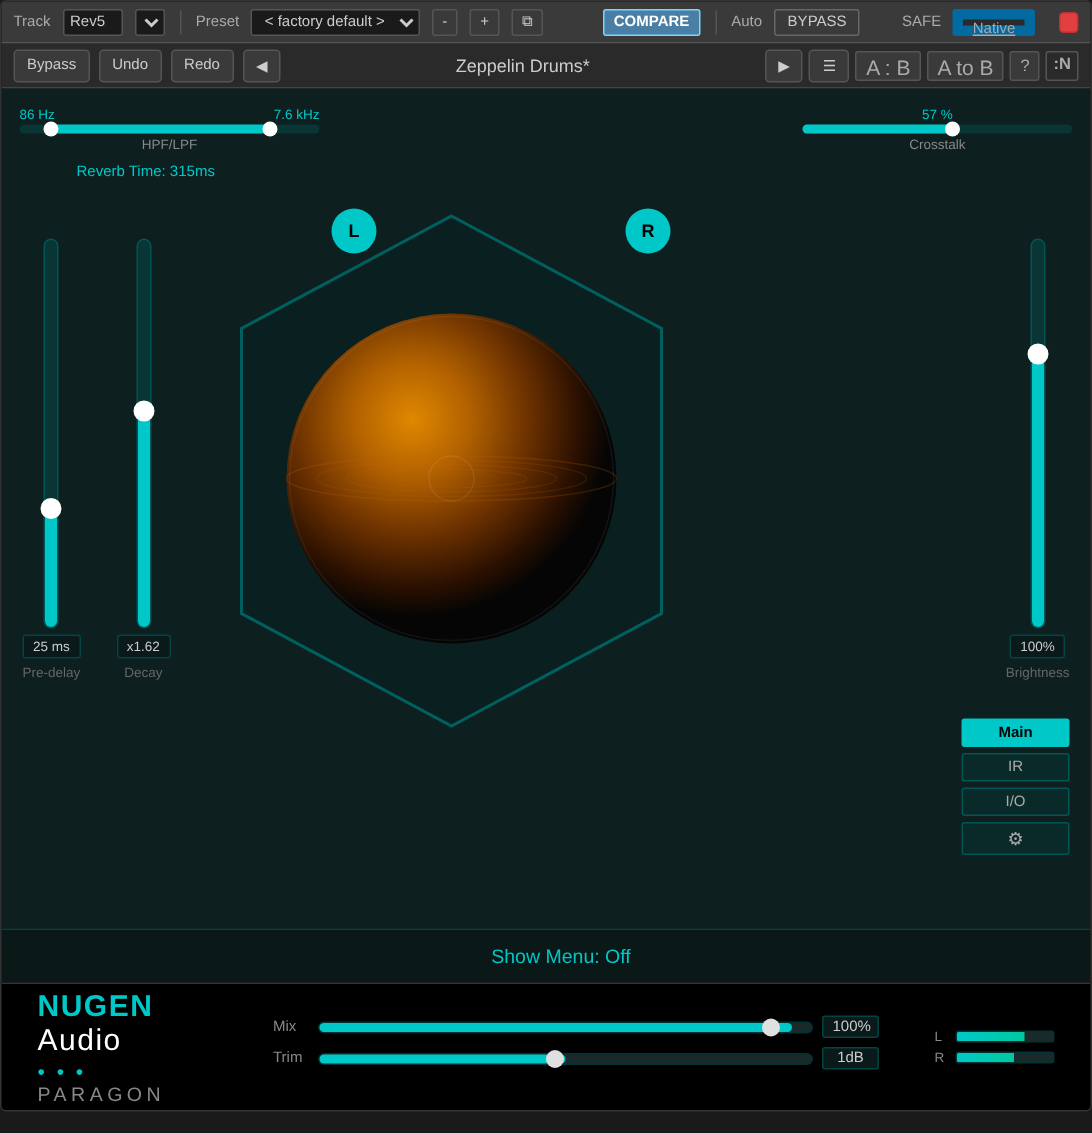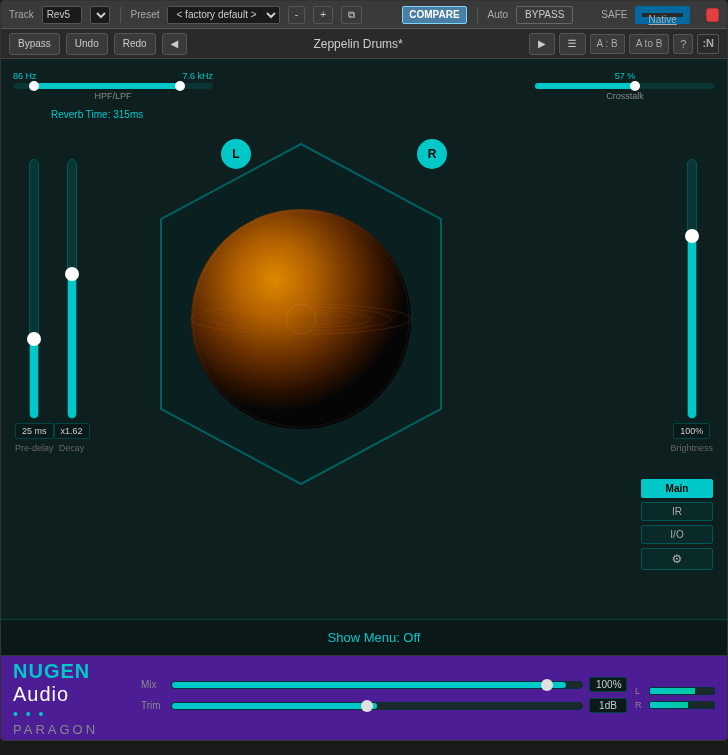--- a/index.html
+++ b/index.html
@@ -116,21 +116,21 @@
     }
     .transport-btns {
       display: flex;
       align-items: center;
       gap: 4px;
     }
     .ab-btn {
       background: #3a3a3a;
       border: 1px solid #555;
       color: #aaa;
-      font-size: 10px;
+      font-size: 14px;
       padding: 2px 6px;
       height: 20px;
       border-radius: 2px;
       cursor: pointer;
     }
     .help-btn {
       background: #3a3a3a;
       border: 1px solid #555;
       color: #aaa;
       font-size: 11px;
@@ -268,21 +268,21 @@
       align-items: center;
       justify-content: center;
     }
 
     
     .left-sliders {
       position: absolute;
       top: 100px;
       left: 14px;
       display: flex;
-      gap: 0;
+      gap: 24px;
     }
     .v-slider-container {
       display: flex;
       flex-direction: column;
       align-items: center;
       gap: 4px;
     }
     .v-slider-track {
       position: relative;
       width: 10px;
@@ -379,26 +379,26 @@
       justify-content: center;
     }
     .show-menu-text {
       color: #00c8c8;
       font-size: 13px;
       margin-left: 20px;
     }
 
     
     .bottom-bar {
-      background: #4c1d95;
+      background: #000000;
       height: 85px;
       display: flex;
       align-items: center;
-      padding: 0 12px;
-      gap: 0;
+      padding: 0 24px;
+      gap: 29px;
       border-top: 1px solid #333;
     }
     .nugen-logo {
       width: 120px;
       flex-shrink: 0;
     }
     .logo-nugen {
       color: white;
       font-size: 20px;
       font-weight: bold;

